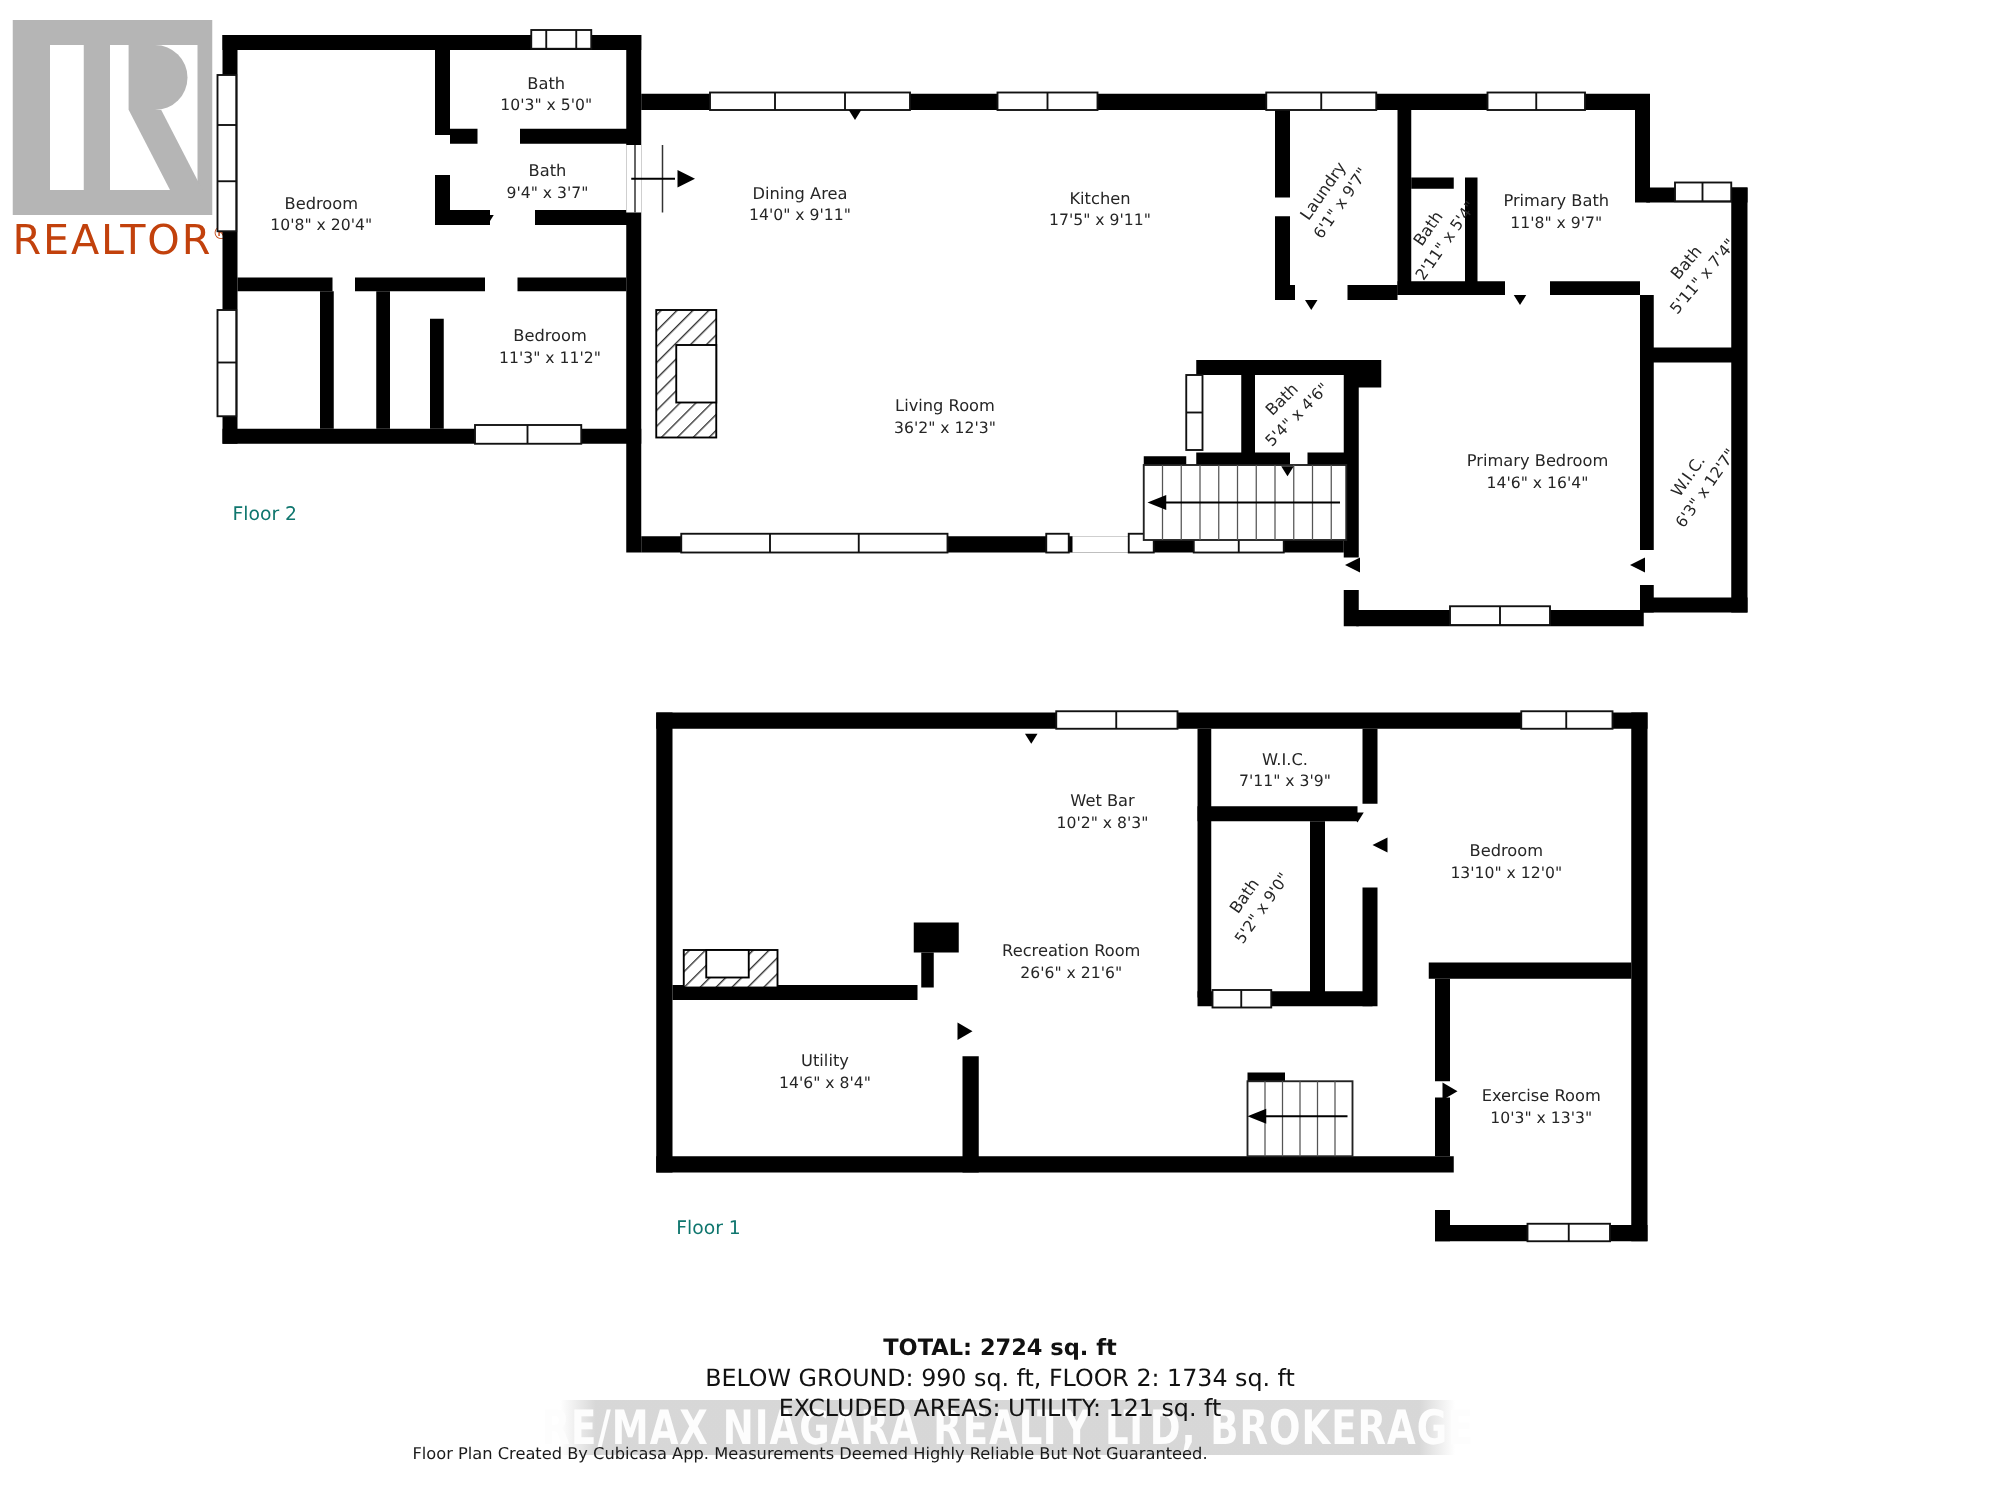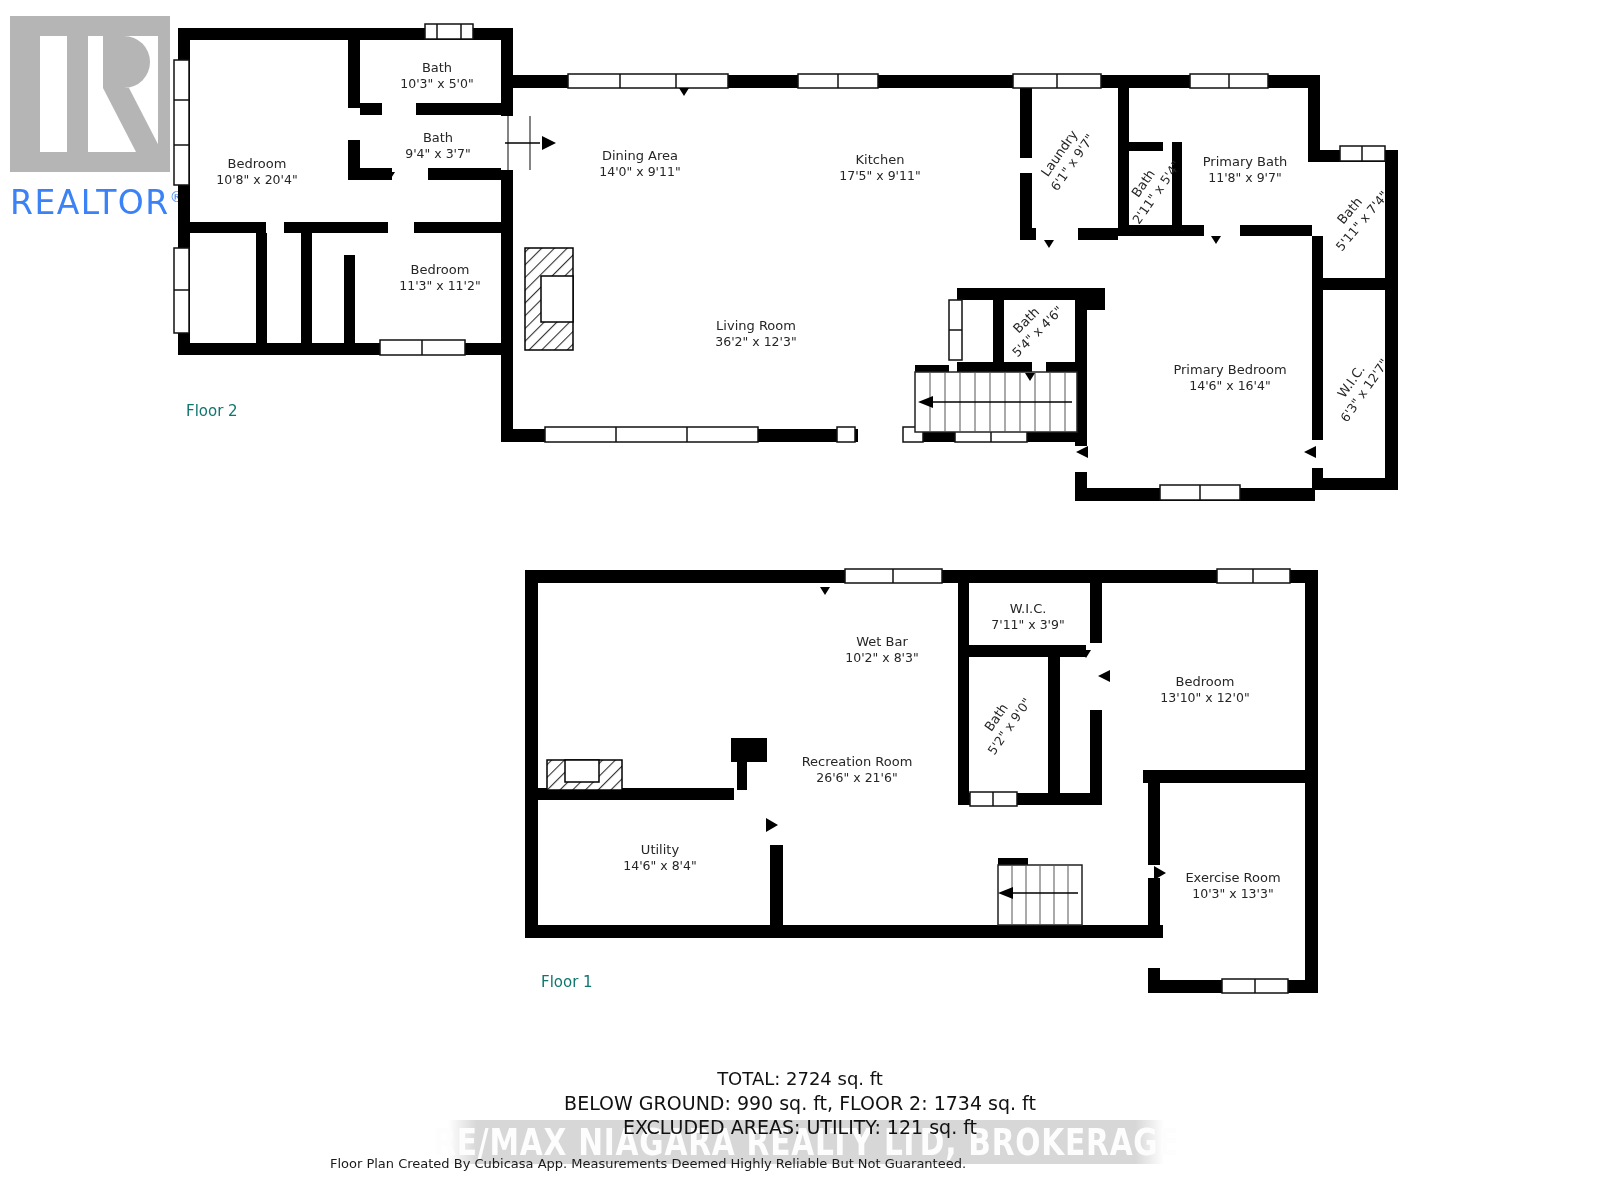--- a/index.html
+++ b/index.html
@@ -1,32 +1,32 @@
 <!DOCTYPE html>
 <html><head>
 <meta charset="utf-8">
 <style>
   html,body{margin:0;padding:0;background:#ffffff;}
   .canvas{position:relative;width:1600px;height:1200px;background:#fff;overflow:hidden;
           font-family:"DejaVu Sans",sans-serif;}
   
   .logo{position:absolute;left:10px;top:16px;width:175px;}
   .logo-mark{display:block;}
-  .logo-text{margin-top:11px;font-size:33px;letter-spacing:1.5px;color:#3b82f6;
+  .logo-text{margin-top:0;font-size:33px;letter-spacing:1.5px;color:#c2410c;
              font-family:"DejaVu Sans",sans-serif;}
   .logo-text .reg{font-size:14px;vertical-align:super;}
   
   .room-label{position:absolute;text-align:center;font-size:12.5px;line-height:1.32;
               color:#262626;white-space:nowrap;}
   .room-label .rname{font-size:13px;}
   .room-label .rdims{font-size:12.5px;}
   .floor-label{position:absolute;font-size:15px;color:#0f766e;}
   
   .summary{position:absolute;left:0;top:1068px;width:1600px;text-align:center;color:#111;z-index:3;}
-  .summary .total{font-size:18px;font-weight:normal;margin-bottom:3px;}
+  .summary .total{font-size:18px;font-weight:bold;margin-bottom:3px;}
   .summary .sline{font-size:19px;margin-bottom:2px;}
   .watermark{position:absolute;left:448px;top:1120px;width:716px;height:44px;z-index:1;
              display:flex;align-items:center;justify-content:center;
              background:linear-gradient(90deg,rgba(216,216,216,0) 0%,rgba(213,213,213,.95) 4%,
                         rgba(213,213,213,.95) 96%,rgba(216,216,216,0) 100%);font-weight:bold;}
   .watermark span{font-size:38px;color:#fdfdfd;white-space:nowrap;letter-spacing:1px;
                   transform:scaleX(.78);transform-origin:center;}
   .footer{position:absolute;left:0;top:1156px;width:1296px;text-align:center;font-size:13px;
           font-weight:normal;color:#1a1a1a;z-index:3;}
   .plan-svg{position:absolute;left:0;top:0;z-index:2;}

